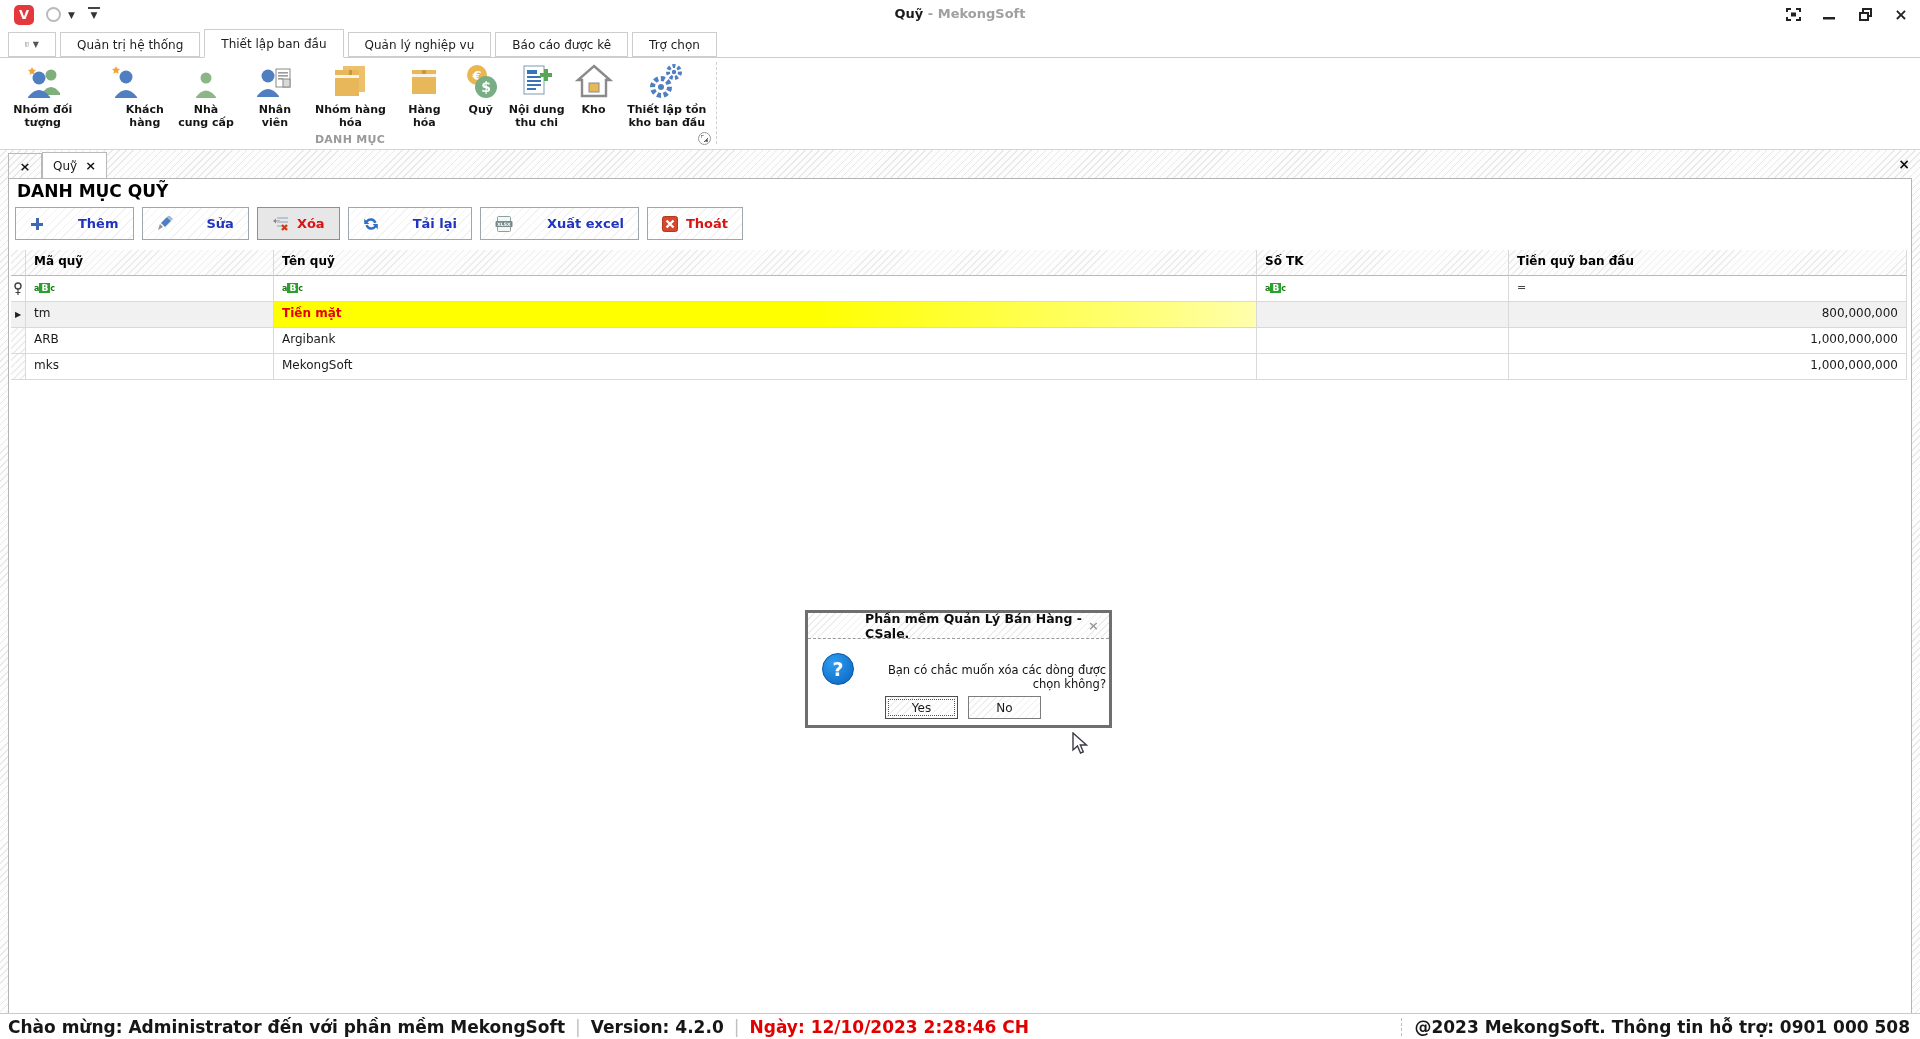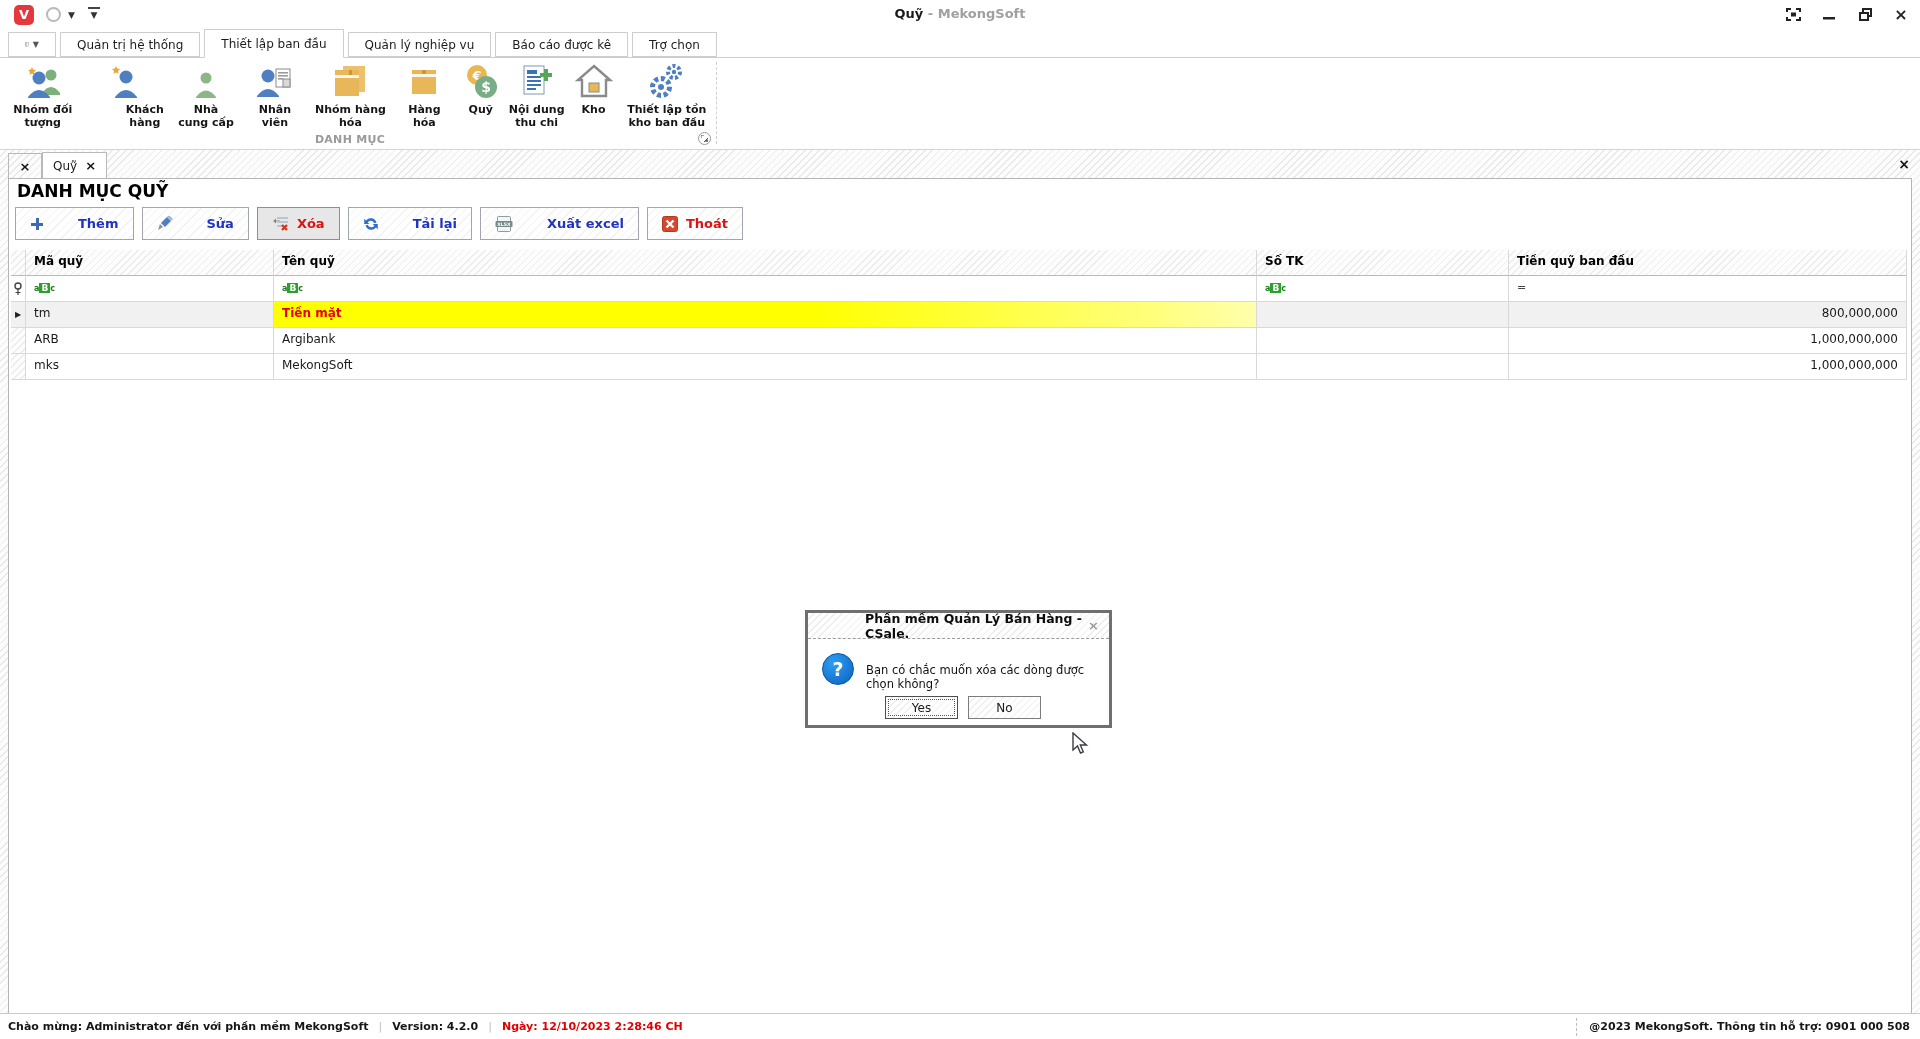--- a/index.html
+++ b/index.html
@@ -101,31 +101,31 @@
   .dialog { position:absolute; left:805px; top:460px; width:307px; height:118px; background:#fff;
     border:3px solid #6f6f6f; }
   .dlg-title { position:absolute; left:0; top:0; right:0; height:26px;
     background:repeating-linear-gradient(135deg,#ffffff 0 4px,#ededed 4px 5px);
     border-bottom:1px dashed #9b9b9b; display:flex; align-items:center; padding:0 10px; }
   .dlg-title .txt { font-weight:bold; font-size:12.5px; color:#0c0c0c; flex:1;margin-left:47px; }
   .dlg-title .x { color:#9a9a9a; font-weight:bold; font-size:13px; }
   .dlg-qicon { position:absolute; left:14px; top:40px; width:32px; height:32px; border-radius:50%;
     background:radial-gradient(circle at 35% 30%, #2e9df2, #0a62bd); color:#fff; font-weight:bold; font-size:19px;
     display:flex; align-items:center; justify-content:center; border:1px solid #0a55a5; }
-  .dlg-msg { position:absolute; left:58px; top:50px; width:240px; font-size:11.5px; color:#111; }
+  .dlg-msg { position:absolute; left:58px; top:50px; width:240px; font-size:11.5px; color:#111;text-align:right; }
   .dlg-btn { position:absolute; top:83px; width:73px; height:23px; border:1px solid #7c7c7c;
     background:repeating-linear-gradient(135deg,#ffffff 0 4px,#efefef 4px 5px);
     font-size:12px; display:flex; align-items:center; justify-content:center; cursor:pointer; }
   .dlg-btn.yes { left:77px; border-color:#4e4e4e; }
   .dlg-btn.yes::after { content:""; position:absolute; inset:2px; border:1px dotted #555; }
   .dlg-btn.no { left:160px; }
 
   
   .statusbar { position:absolute; left:0; top:1013px; width:1920px; height:26px; background:#fff;
-    border-top:1px solid #c9c9c9; display:flex; align-items:center; font-weight:bold; font-size:11px; }
+    border-top:1px solid #c9c9c9; display:flex; align-items:center; font-weight:bold; font-size:17px; }
   .statusbar .sep { color:#c0c0c0; margin:0 10px; font-weight:normal; }
   .statusbar .left { margin-left:8px; color:#161616; }
   .statusbar .ver { color:#161616; }
   .statusbar .date { color:#e20000; }
   .statusbar .right { position:absolute; right:10px; color:#161616; padding-left:12px;
     border-left:1px dashed #bdbdbd; height:18px; line-height:18px; }
 
   .cursor { position:absolute; left:1072px; top:582px; }
 </style>
 </head>

